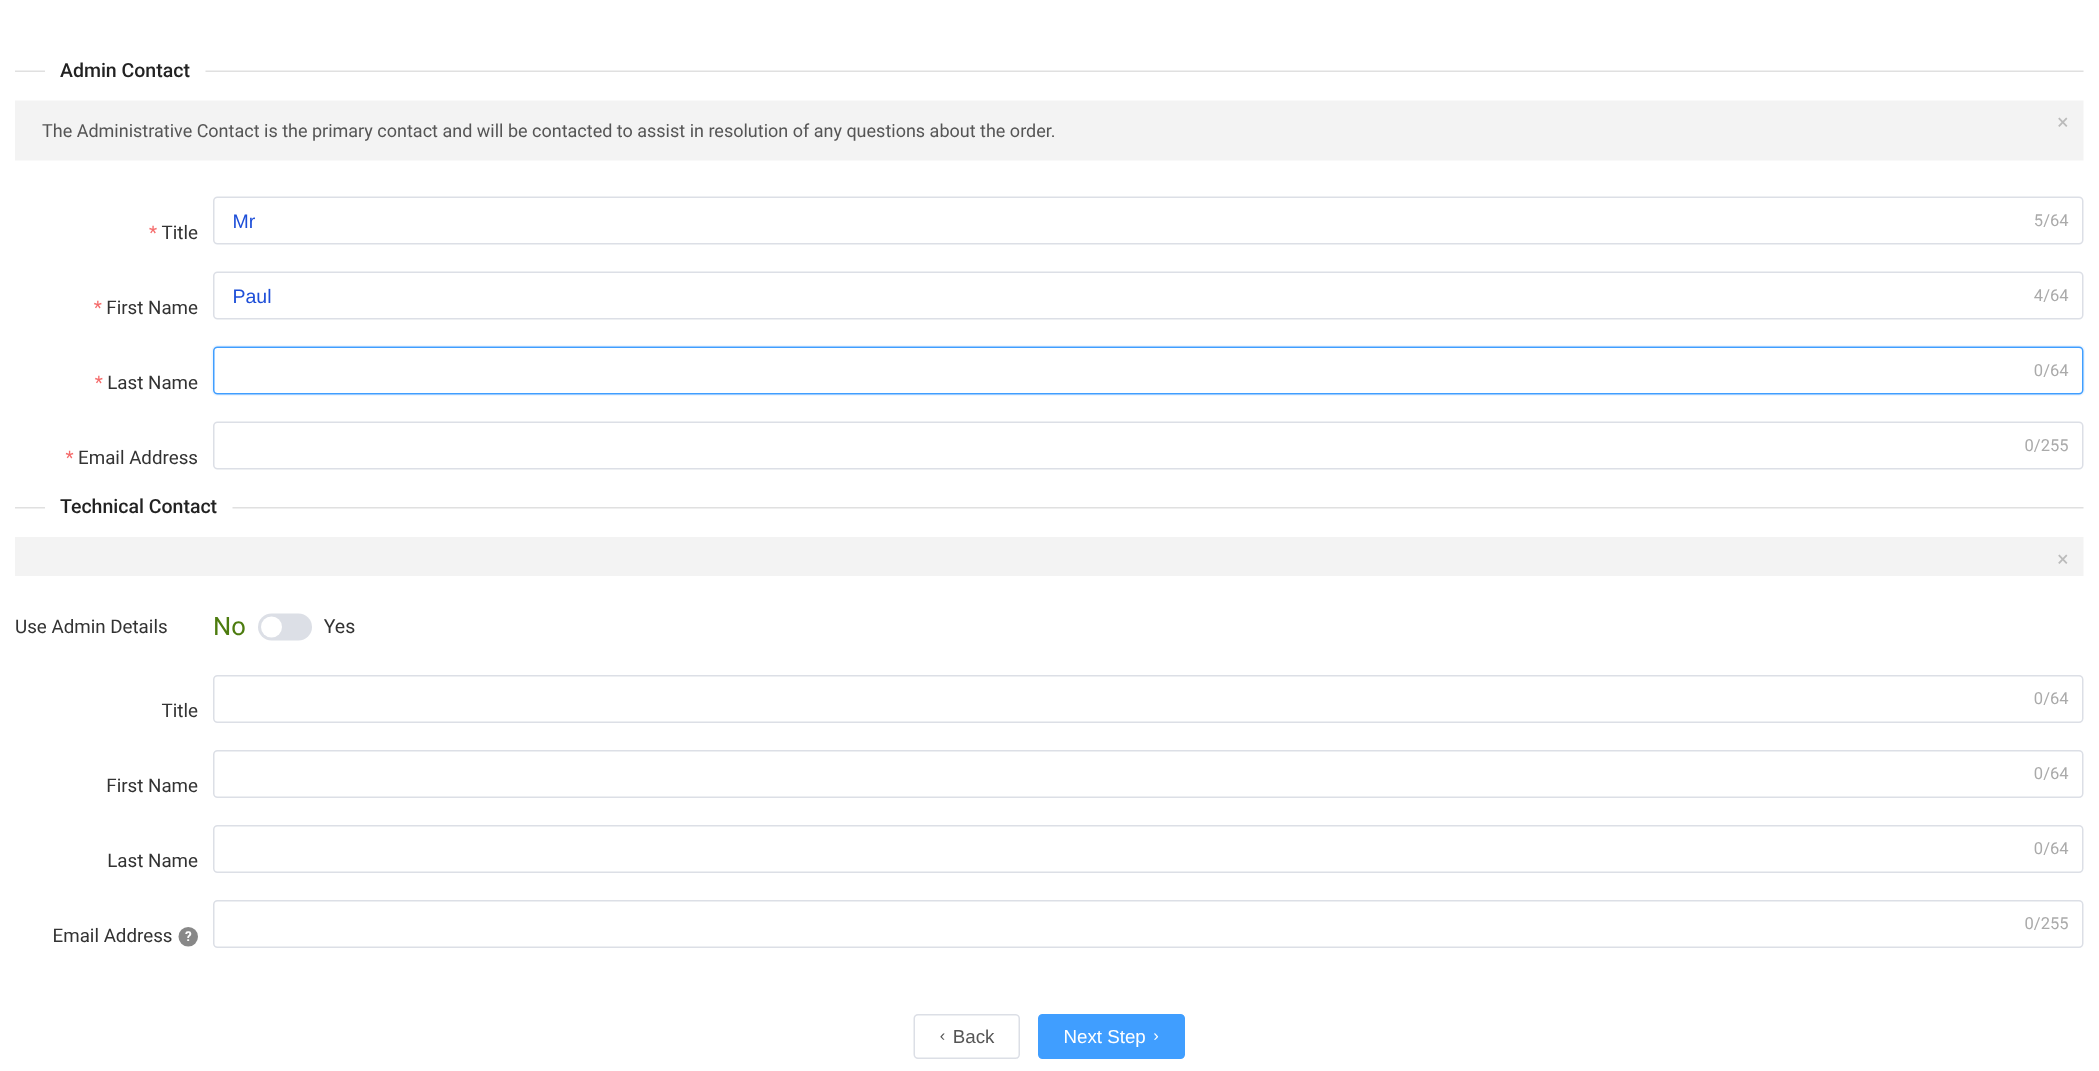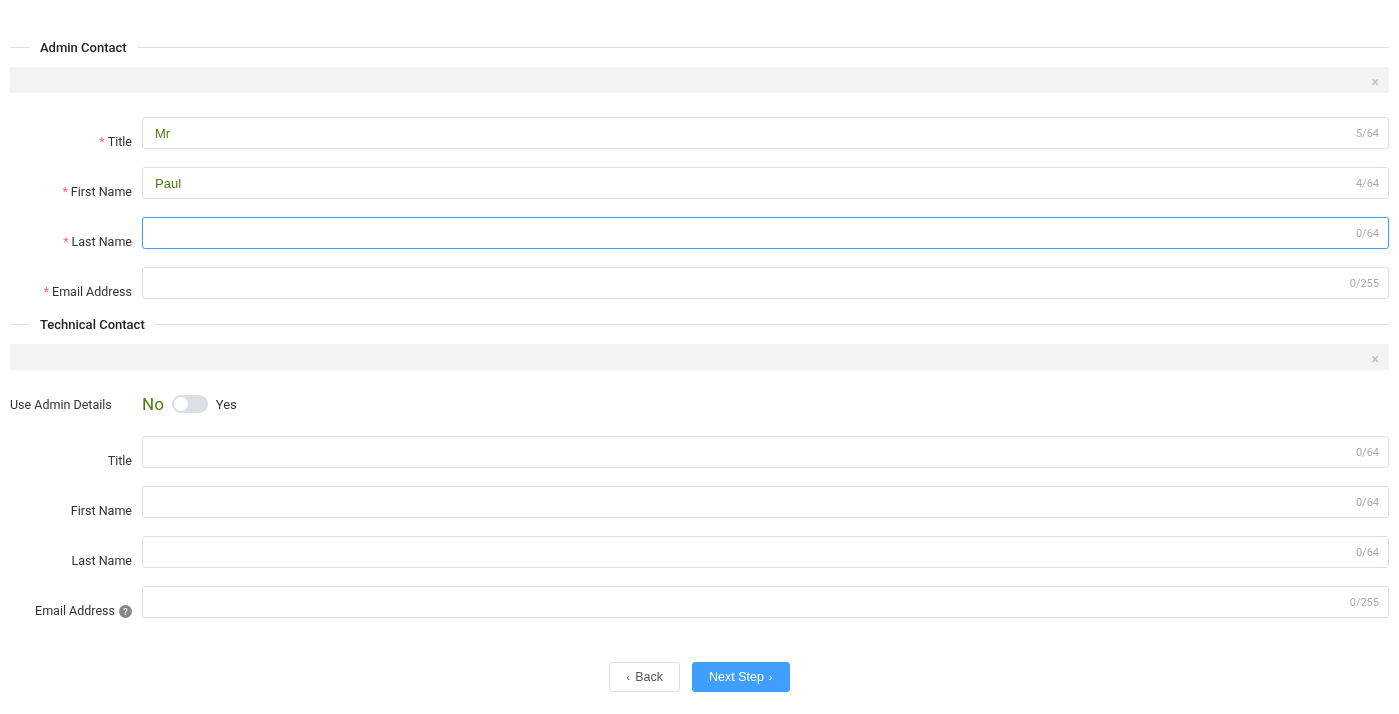--- a/index.html
+++ b/index.html
@@ -85,21 +85,21 @@
     flex: 1;
     position: relative;
   }
   .txt-input {
     width: 100%;
     height: 32px;
     border: 1px solid #dcdfe6;
     border-radius: 3px;
     padding: 0 56px 0 12px;
     font-size: 13px;
-    color: #4d7c0f;
+    color: #1d4ed8;
     outline: none;
   }
   .txt-input.focused {
     border-color: #409eff;
     box-shadow: 0 0 0 1px rgba(64,158,255,0.08);
   }
   .counter {
     position: absolute;
     right: 10px;
     top: 50%;
@@ -184,20 +184,21 @@
 </head>
 <body>
 
 <div class="section-header">
   <div class="line-left"></div>
   <div class="section-title">Admin Contact</div>
   <div class="line-right"></div>
 </div>
 
 <div class="info-banner">
+  <span>The Administrative Contact is the primary contact and will be contacted to assist in resolution of any questions about the order.</span>
   <span class="close-x">×</span>
 </div>
 
 <div class="form-row">
   <label class="form-label"><span class="req">*</span><span>Title</span></label>
   <div class="input-wrap">
     <input class="txt-input" type="text" value="Mr" style="">
     <span class="counter">5/64</span>
   </div>
 </div>

